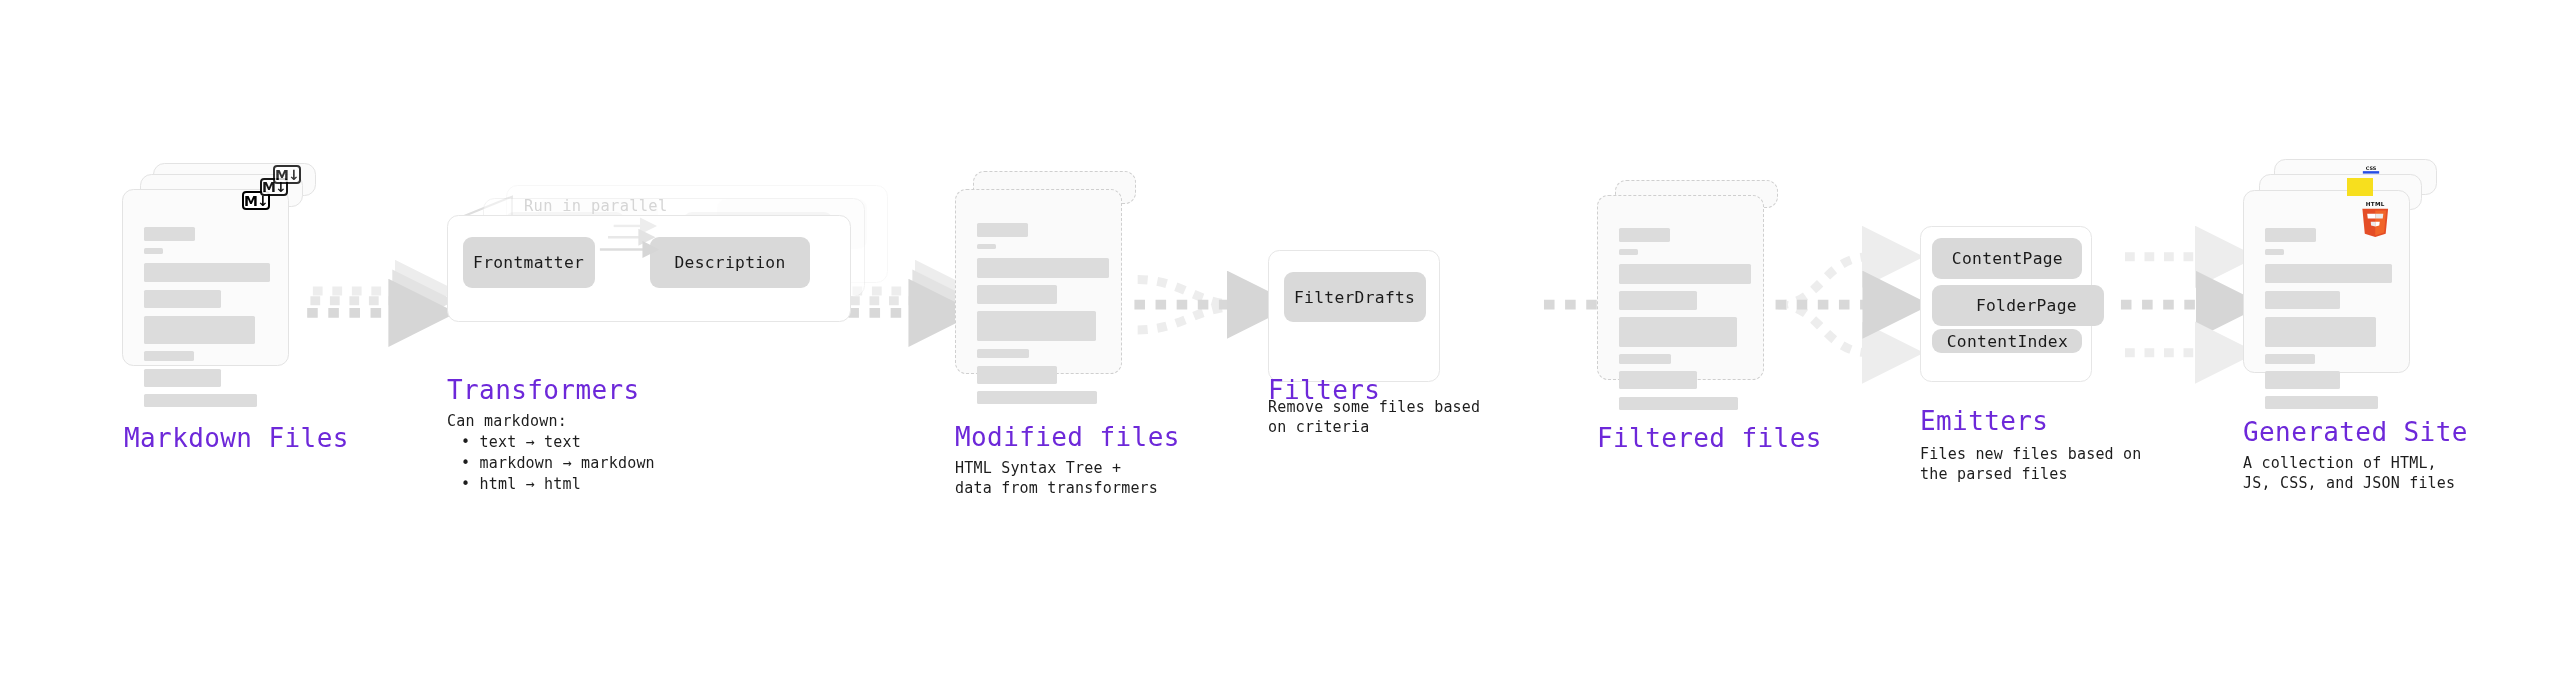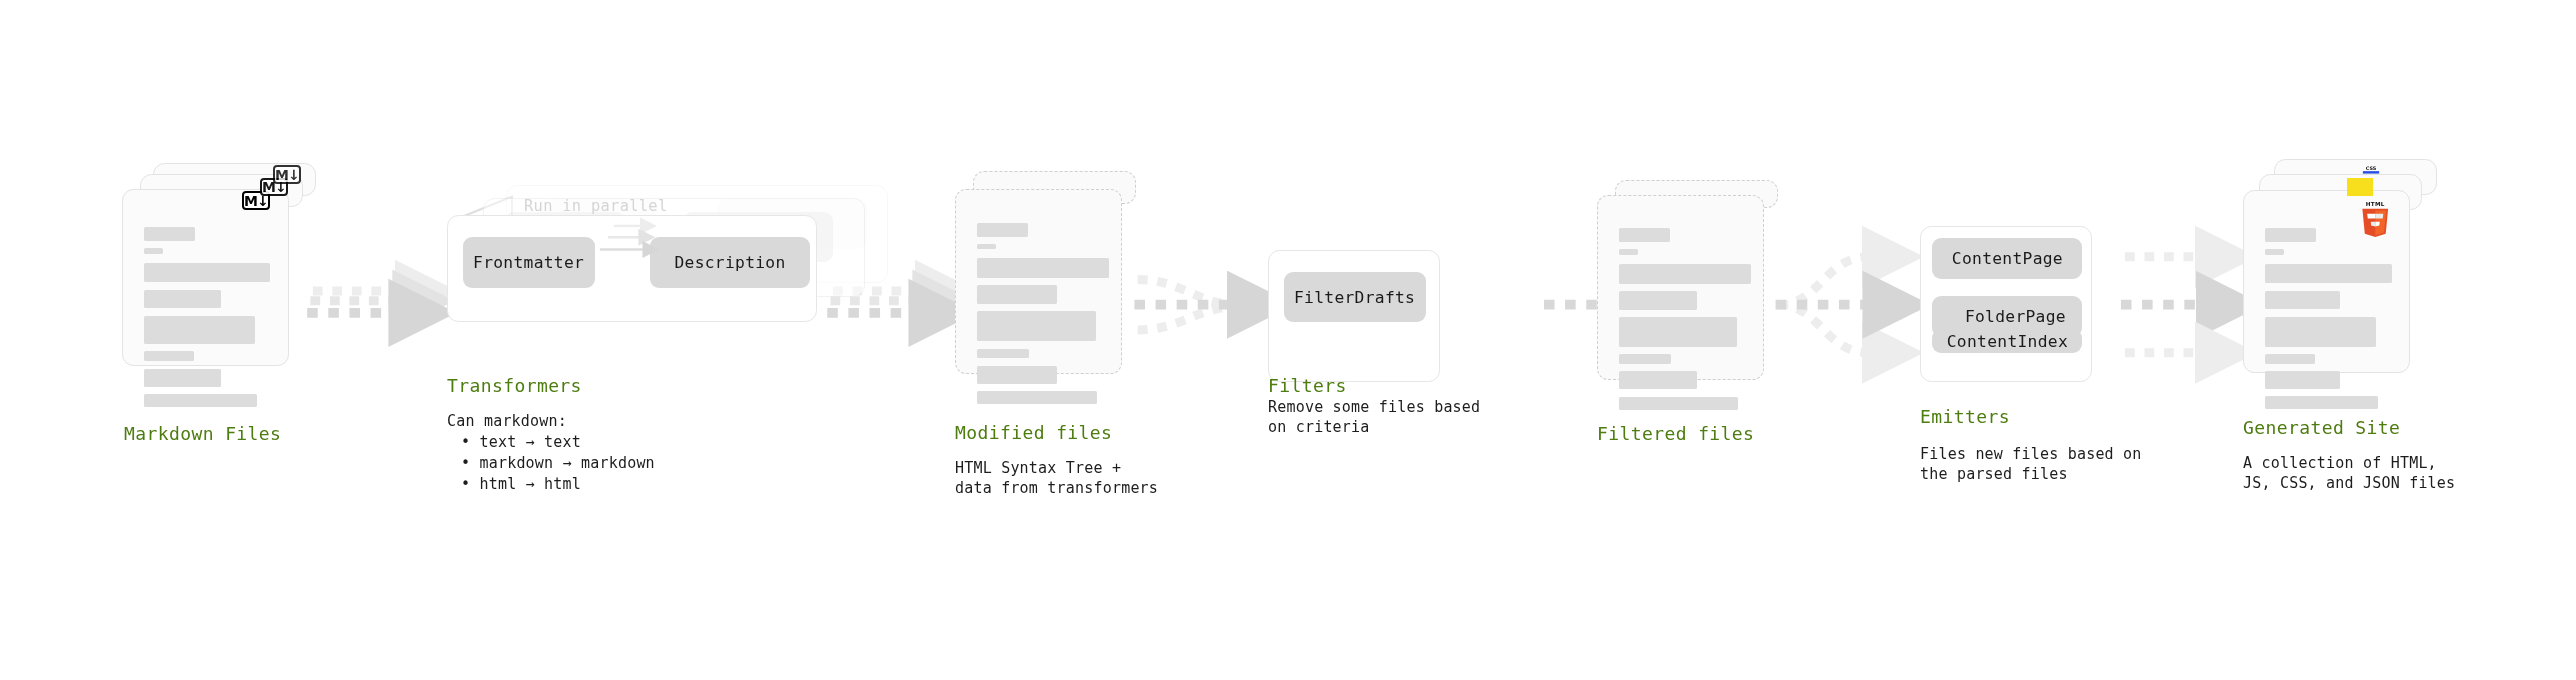--- a/index.html
+++ b/index.html
@@ -73,22 +73,22 @@
     white-space:nowrap;
   }
   .ghost1{opacity:.42;}
   .ghost2{opacity:.2;}
   .boxghost1{opacity:.5;}
   .boxghost2{opacity:.28;}
 
   
   .title{
     position:absolute;
-    font-size:18px;
-    color:#4d7c0f;
+    font-size:26px;
+    color:#6d28d9;
     letter-spacing:0.4px;
     white-space:nowrap;
   }
   .desc{
     position:absolute;
     font-size:15px;
     line-height:20.3px;
     color:#1d1d1d;
     white-space:pre-line;
     letter-spacing:0.2px;
@@ -194,21 +194,21 @@
   <div class="node" style="left:447px;top:187px;">
 
     <div class="procbox boxghost2" style="left:59px;top:-1.6px;width:382px;height:98px;">
       <div class="pill ghost2" style="left:31px;top:13px;width:120px;height:50px;"></div>
       <div class="pill ghost2" style="left:210px;top:13px;width:150px;height:50px;"></div>
     </div>
     <div class="procbox boxghost1" style="left:36px;top:11.4px;width:382px;height:99px;">
       <div class="pill ghost1" style="left:21px;top:13px;width:120px;height:50px;"></div>
       <div class="pill ghost1" style="left:199px;top:13px;width:150px;height:50px;"></div>
     </div>
-    <div class="procbox" style="left:0px;top:28.4px;width:370px;height:107px;">
+    <div class="procbox" style="left:0px;top:28.4px;width:404px;height:107px;">
       <div class="pill" style="left:14.6px;top:20.3px;width:132px;height:51px;">Frontmatter</div>
       <div class="pill" style="left:202px;top:20.3px;width:160px;height:51px;">Description</div>
     </div>
 
     <svg style="position:absolute;left:0;top:0;width:382px;height:146px;" viewBox="0 0 470 180" width="382" height="146">
       <path d="M205,48 L240,48" stroke="#ededed" stroke-width="3" fill="none" marker-end="url(#hd-lite)"></path>
       <path d="M198,62 L238,62" stroke="#e8e8e8" stroke-width="3" fill="none" marker-end="url(#hd-mid)"></path>
       <path d="M188,77 L243,77" stroke="#dcdcdc" stroke-width="3" fill="none" marker-end="url(#hd-dark)"></path>
     </svg>
   </div>
@@ -262,21 +262,21 @@
         <div class="ln" style="width:78px;height:18px;"></div>
         <div class="ln" style="width:119px;height:13px;"></div>
       </div>
     </div>
   </div>
   <div class="title" style="left:1597px;top:423px;">Filtered files</div>
 
   <div class="node" style="left:1920px;top:226px;">
     <div class="procbox" style="left:0px;top:0px;width:172px;height:156px;">
       <div class="pill" style="left:11.4px;top:11.4px;width:150px;height:41px;">ContentPage</div>
-      <div class="pill" style="left:11.4px;top:69px;width:150px;height:41px;padding-left:16px;">FolderPage</div>
+      <div class="pill" style="left:11.4px;top:58px;width:172px;height:41px;padding-left:16px;">FolderPage</div>
       <div class="pill" style="left:11.4px;top:102px;width:150px;height:24px;">ContentIndex</div>
     </div>
   </div>
   <div class="title" style="left:1920px;top:406px;">Emitters</div>
   <div class="desc" style="left:1920px;top:444px;">Files new files based on
 the parsed files</div>
 
   <div class="node stack" style="left:2243px;top:159px;">
     <div class="card back" style="left:31px;top:0px;width:163px;height:36px;"></div>
     <div class="card mid" style="left:16.3px;top:14.6px;width:163px;height:36px;"></div>

